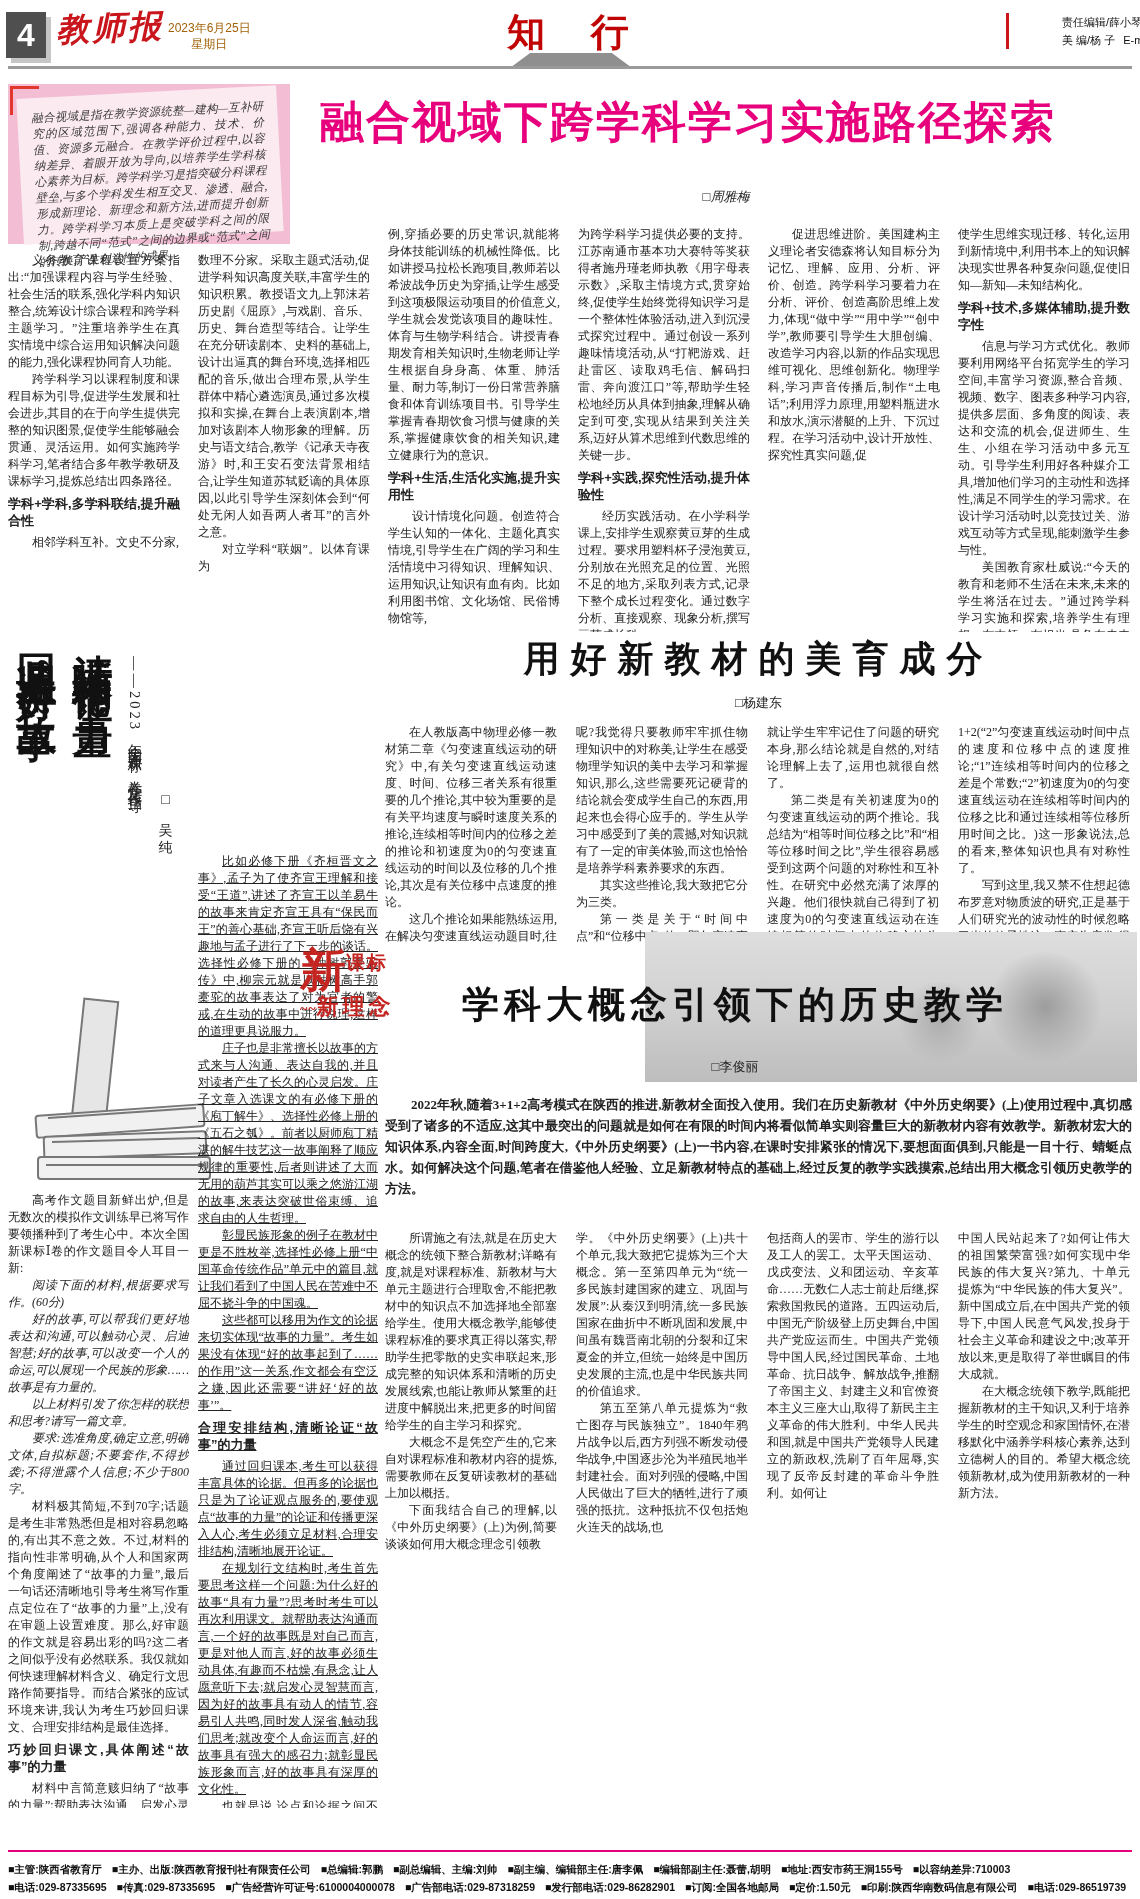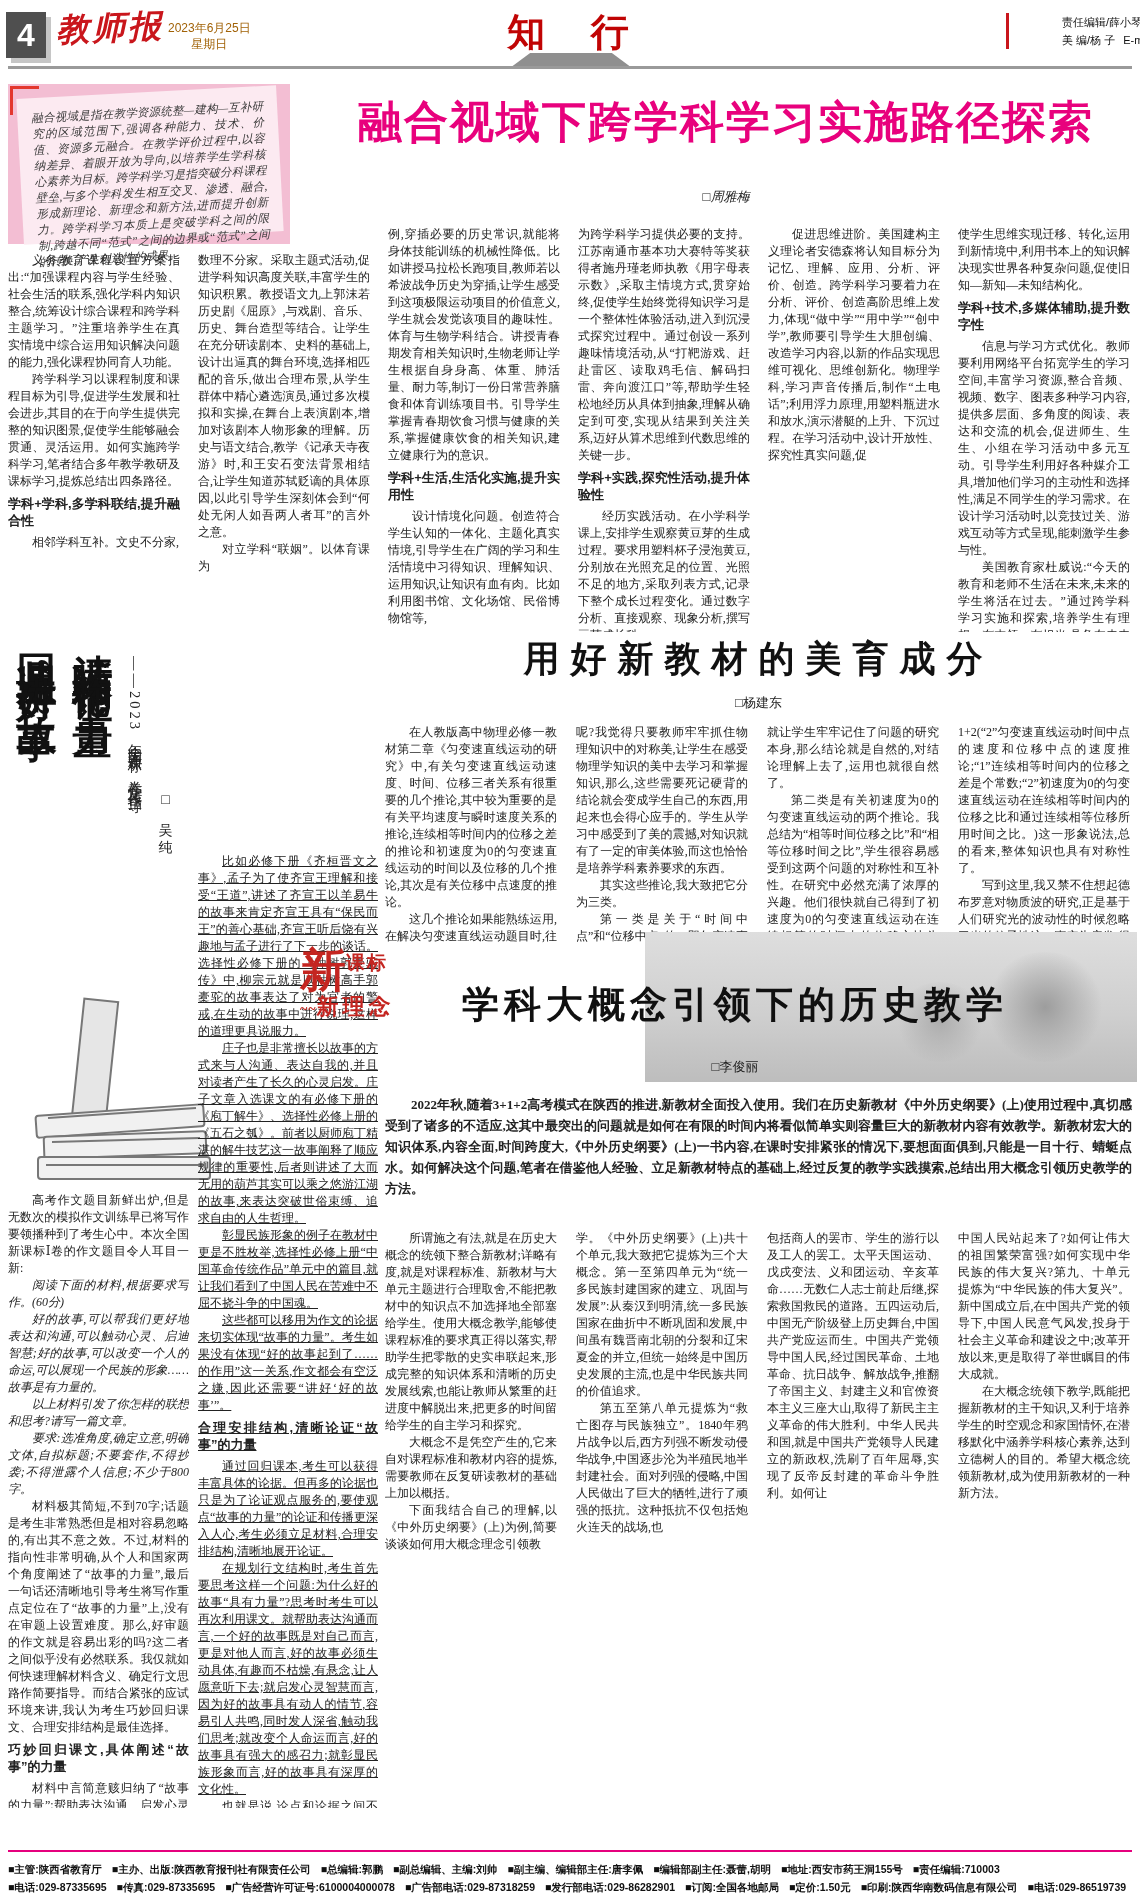--- a/index.html
+++ b/index.html
@@ -27,21 +27,21 @@
   .t-i{text-indent:2em;font-style:italic;}
   .col h4.t-h{margin:5px 0;font:bold 13px/17px "Liberation Sans",sans-serif;text-indent:0;}
   .byline{text-align:center;font-size:13px;color:#222;}
   
   .pinkbox{position:absolute;left:8px;top:84px;width:282px;height:160px;background:#f3bed3;}
   .pinkbox .corner{position:absolute;left:2px;top:2px;width:26px;height:26px;
                    border-top:3px solid #e3372e;border-left:3px solid #e3372e;}
   .pinksheet{position:absolute;left:12px;top:8px;right:10px;bottom:6px;background:#fceaf1;
              transform:rotate(-3deg);padding:12px 14px;box-sizing:border-box;
              font:italic 11.5px/16px "Liberation Serif",serif;color:#3a3a3a;text-align:justify;}
-  .h1-main{position:absolute;left:320px;top:96px;width:812px;text-align:center;color:#e8017d;
+  .h1-main{position:absolute;left:320px;top:96px;width:812px;color:#e8017d;
            font:bold 44px/52px "Liberation Sans",sans-serif;letter-spacing:2px;}
   .h1-by{position:absolute;left:320px;top:188px;width:812px;font-style:italic;}
   .a1cols{position:absolute;left:8px;top:226px;width:1124px;height:406px;display:flex;gap:18px;}
   .a1cols .col{width:172px;flex:none;}
   .a1cols .col.lower{padding-top:26px;}
   
   .a2title{position:absolute;left:14px;top:622px;height:585px;display:flex;gap:12px;}
   .vstrip{writing-mode:vertical-rl;text-orientation:mixed;}
   .vbig{font:bold 40px/44px "Liberation Serif",serif;letter-spacing:6px;color:#111;}
   .vsub{font:14.5px/18px "Liberation Serif",serif;letter-spacing:3px;margin-top:34px;color:#222;}
@@ -226,16 +226,16 @@
     <div class="col">
         <p class="t-c">包括商人的罢市、学生的游行以及工人的罢工。太平天国运动、戊戌变法、义和团运动、辛亥革命……无数仁人志士前赴后继,探索救国救民的道路。五四运动后,中国无产阶级登上历史舞台,中国共产党应运而生。中国共产党领导中国人民,经过国民革命、土地革命、抗日战争、解放战争,推翻了帝国主义、封建主义和官僚资本主义三座大山,取得了新民主主义革命的伟大胜利。中华人民共和国,就是中国共产党领导人民建立的新政权,洗刷了百年屈辱,实现了反帝反封建的革命斗争胜利。如何让</p>
       </div>
     <div class="col">
         <p class="t-c">中国人民站起来了?如何让伟大的祖国繁荣富强?如何实现中华民族的伟大复兴?第九、十单元提炼为“中华民族的伟大复兴”。新中国成立后,在中国共产党的领导下,中国人民意气风发,投身于社会主义革命和建设之中;改革开放以来,更是取得了举世瞩目的伟大成就。</p>
         <p class="t-p">在大概念统领下教学,既能把握新教材的主干知识,又利于培养学生的时空观念和家国情怀,在潜移默化中涵养学科核心素养,达到立德树人的目的。希望大概念统领新教材,成为使用新教材的一种新方法。</p>
       </div>
   </div>
 
   <div class="foot-line"></div>
-  <div class="foot-row fr1"><span class="li">■主管:陕西省教育厅</span><span class="li">■主办、出版:陕西教育报刊社有限责任公司</span><span class="li">■总编辑:郭鹏</span><span class="li">■副总编辑、主编:刘帅</span><span class="li">■副主编、编辑部主任:唐李佩</span><span class="li">■编辑部副主任:聂蕾,胡明</span><span class="li">■地址:西安市药王洞155号</span><span class="li">■责任编辑:710003</span></div>
+  <div class="foot-row fr1"><span class="li">■主管:陕西省教育厅</span><span class="li">■主办、出版:陕西教育报刊社有限责任公司</span><span class="li">■总编辑:郭鹏</span><span class="li">■副总编辑、主编:刘帅</span><span class="li">■副主编、编辑部主任:唐李佩</span><span class="li">■编辑部副主任:聂蕾,胡明</span><span class="li">■地址:西安市药王洞155号</span><span class="li">■以容纳差异:710003</span></div>
   <div class="foot-row fr2"><span class="li">■电话:029-87335695</span><span class="li">■传真:029-87335695</span><span class="li">■广告经营许可证号:6100004000078</span><span class="li">■广告部电话:029-87318259</span><span class="li">■发行部电话:029-86282901</span><span class="li">■订阅:全国各地邮局</span><span class="li">■定价:1.50元</span><span class="li">■印刷:陕西华南数码信息有限公司</span><span class="li">■电话:029-86519739</span></div>
 
 </div>
 
 </body></html>

